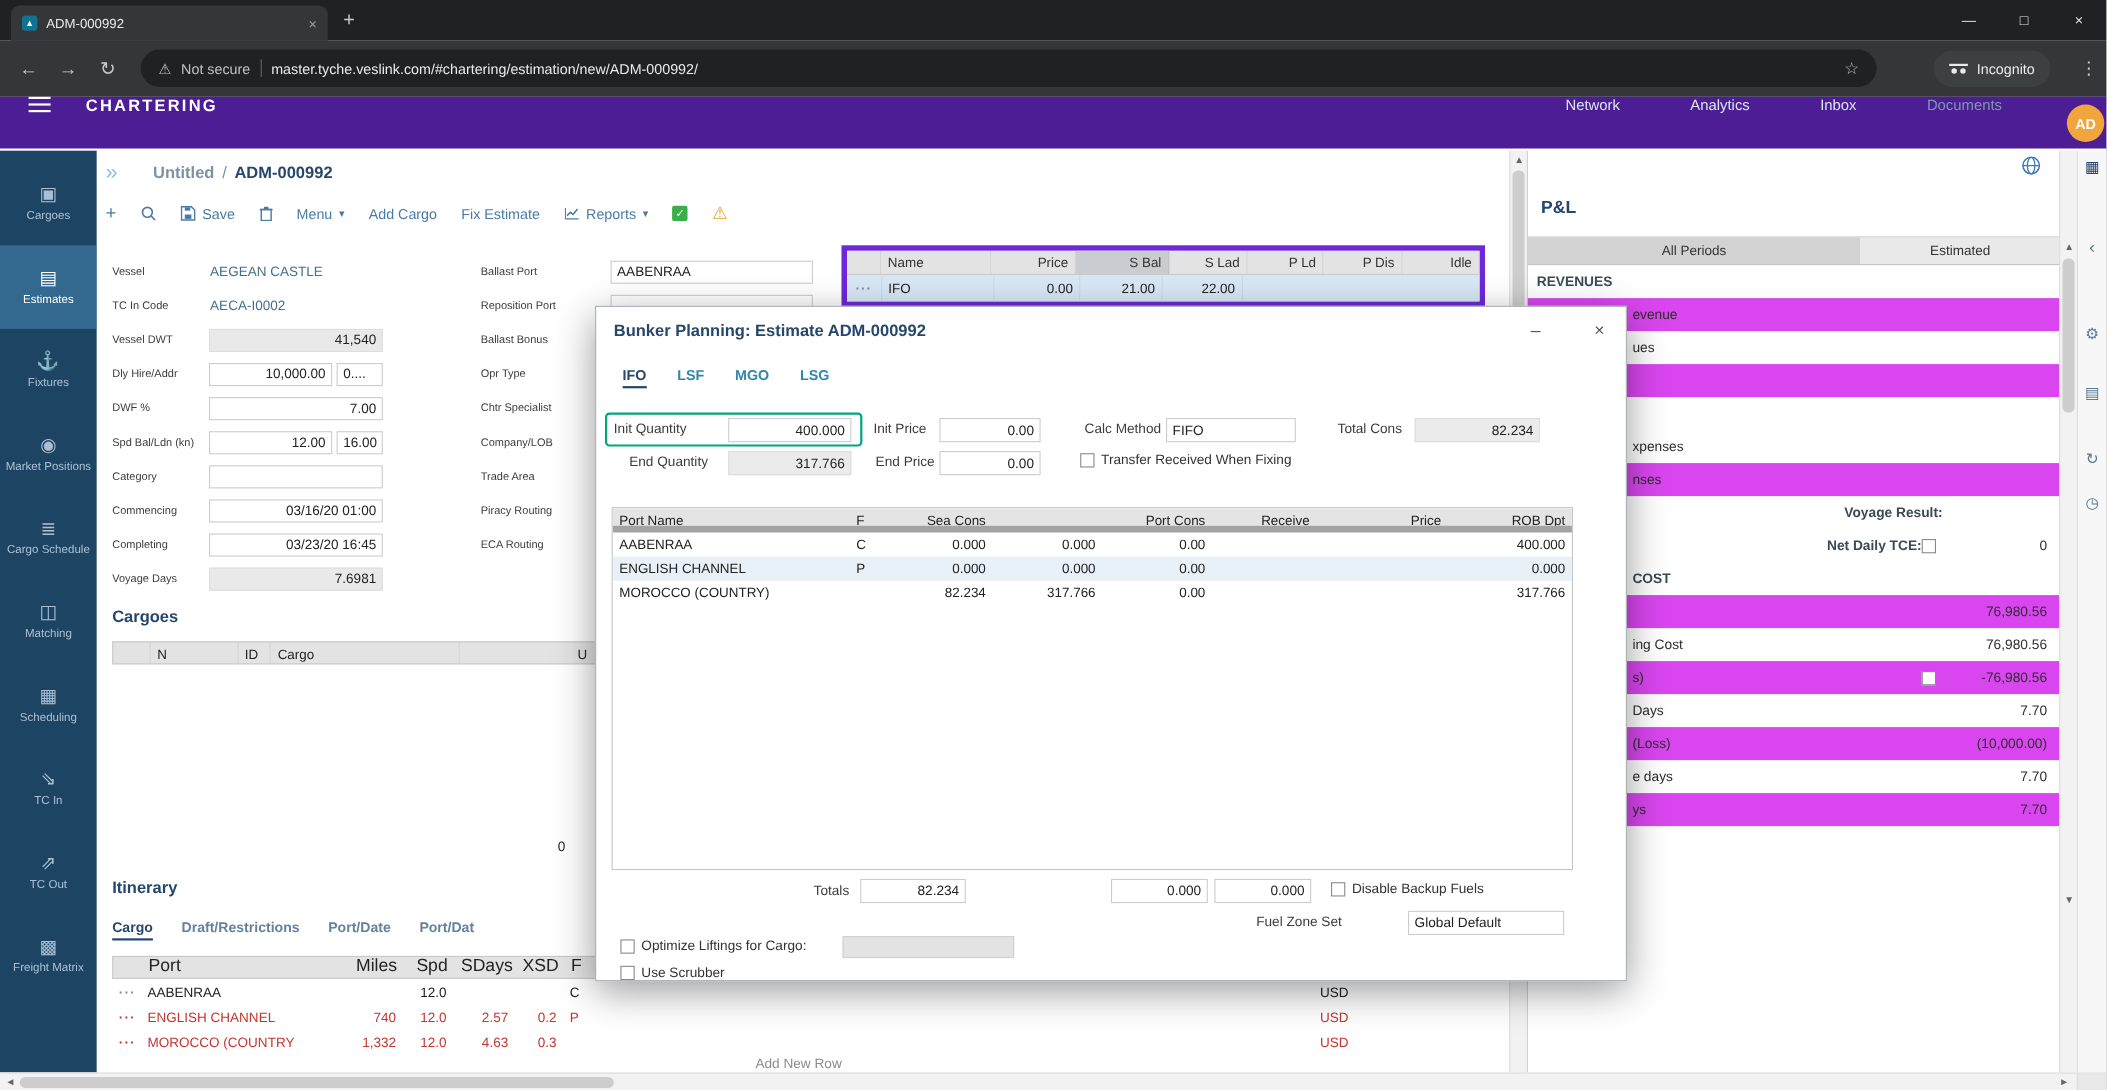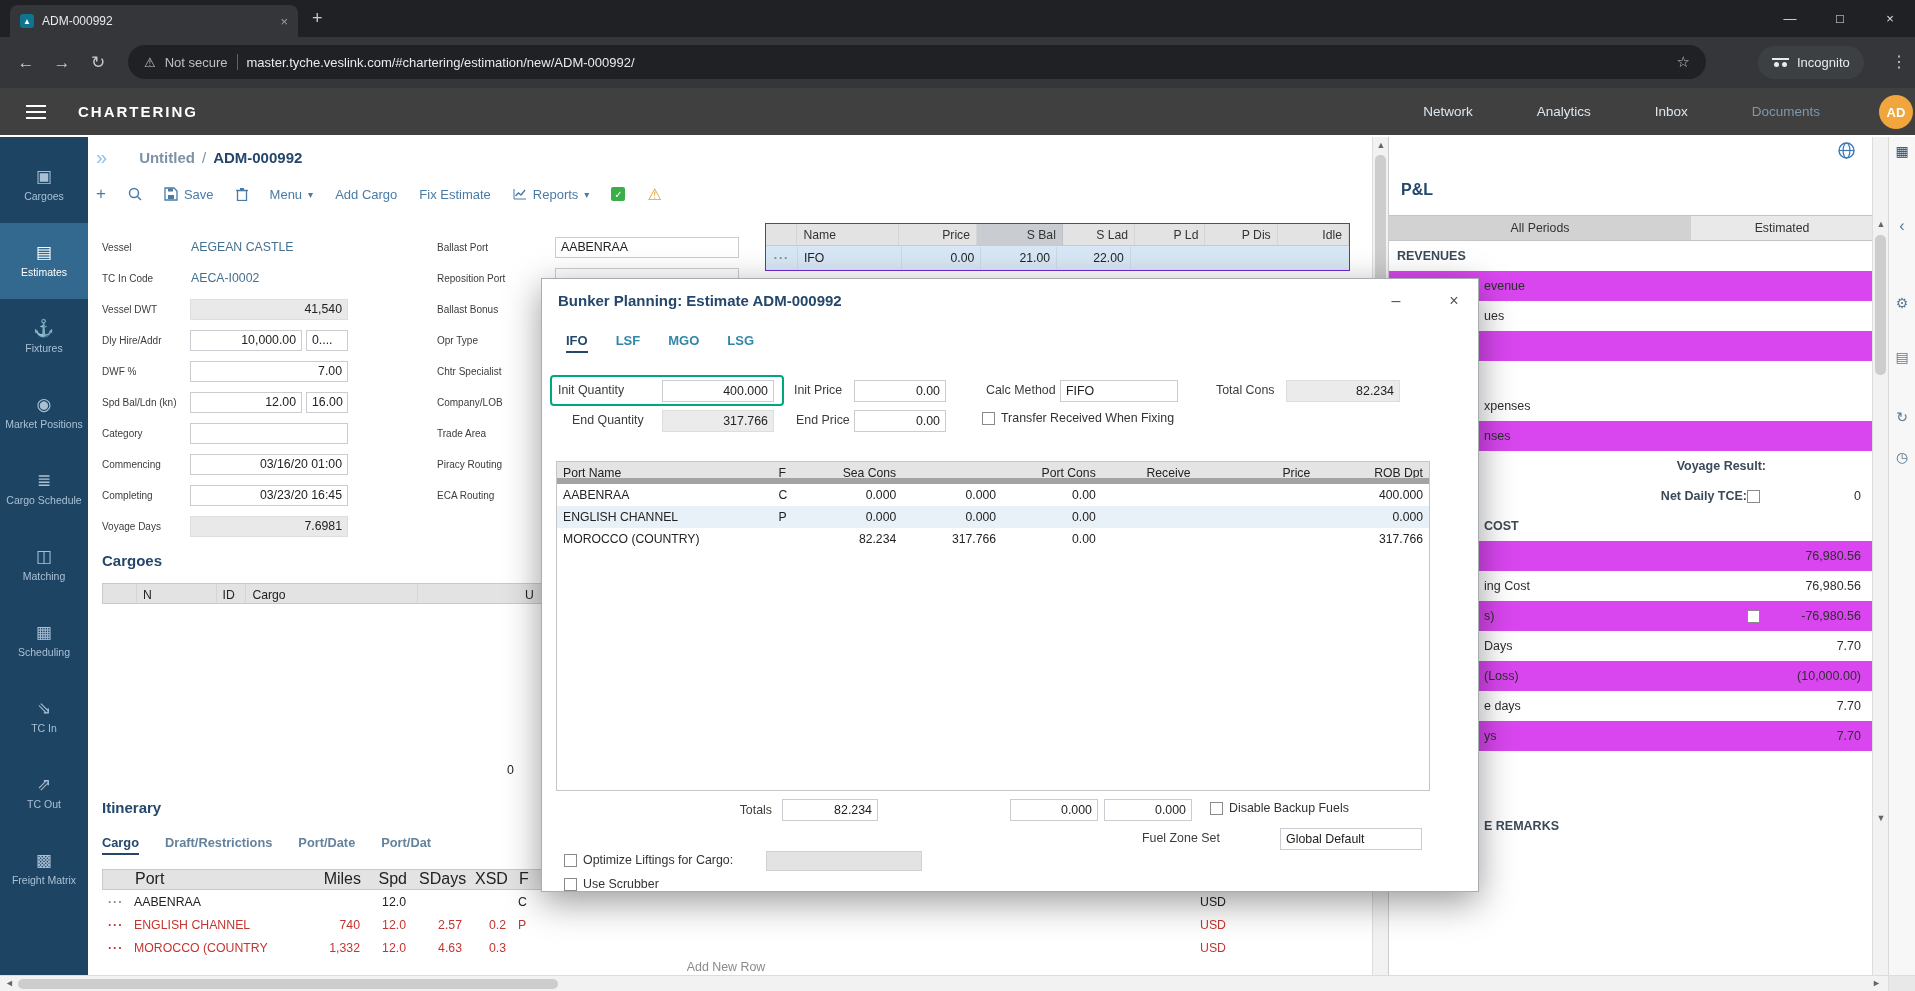--- a/index.html
+++ b/index.html
@@ -21,21 +21,21 @@
 .urlsep{width:1px;height:16px;background:#5f6368}
 .urltext{color:#e8eaed}
 .urlstar{margin-left:auto;font-size:15px;cursor:pointer}
 .incog{position:absolute;left:1758px;top:46px;height:33px;padding:0 14px;border-radius:17px;background:#3c4043;display:flex;align-items:center;gap:8px;color:#e8eaed;font-size:13px}
 .incog-ic{position:relative;width:17px;height:9px}
 .incog-ic::before{content:'';position:absolute;left:0;top:0;width:17px;height:2px;background:#e8eaed}
 .incog-ic::after{content:'';position:absolute;left:2px;top:4px;width:5px;height:5px;border-radius:50%;background:#e8eaed;box-shadow:8px 0 0 #e8eaed}
 .bmenu{position:absolute;right:8px;top:52px;color:#c7cacd;font-size:16px;cursor:pointer}
 
 
-.appheader{position:absolute;left:0;top:88px;width:1915px;height:47px;background:#404040;display:flex;align-items:center}
+.appheader{position:absolute;left:0;top:88px;width:1915px;height:47px;background:#4c1d95;display:flex;align-items:flex-start}
 .burger{width:20px;height:14px;margin-left:26px;display:flex;flex-direction:column;justify-content:space-between;cursor:pointer}
 .burger i{height:2px;background:#fff;display:block}
 .apptitle{margin-left:32px;color:#fff;font-size:15px;font-weight:bold;letter-spacing:2px}
 .appnav{position:absolute;right:95px;display:flex;gap:64px;font-size:13.5px;color:#dce6ee}
 .appnav span{cursor:pointer}
 .appnav .muted{color:#7f98ad}
 .avatar{position:absolute;right:2px;top:7px;width:34px;height:34px;border-radius:50%;background:#f0a63c;color:#fff;font-size:13px;font-weight:bold;display:flex;align-items:center;justify-content:center}
 
 
 .sidebar{position:absolute;left:0;top:137px;width:88px;height:838px;background:#1e4464;padding-top:10px}
@@ -64,21 +64,21 @@
 .form-row{display:flex;align-items:center;height:21px}
 .f-label{flex:0 0 88px;font-size:10px;color:#3c3c3c;white-space:nowrap}
 .form-mid .f-label{flex:0 0 118px}
 .f-box{display:flex;gap:4px;flex:1}
 .field{flex:1;height:21px;border:1px solid #c9ccd1;background:#fff;font-size:12.3px;line-height:19px;padding:0 5px;overflow:hidden;white-space:nowrap;cursor:text}
 .field.tr{text-align:right}
 .field.ro{background:#e9e9e9;border-color:#dedede;cursor:default}
 .field.plain{border-color:transparent;color:#44708f;padding-left:0}
 .field.fw2{flex:0 0 42px}
 
-.fuel-grid{position:absolute;left:677px;top:86px;width:585px;border:1px solid #6d28d9}
+.fuel-grid{position:absolute;left:677px;top:86px;width:585px;border:5px solid #6d28d9}
 .g-head{display:flex;height:22px;background:#e3e3e3;border-bottom:1px solid #c9c9c9}
 .g-row{display:flex;height:24px;align-items:center}
 .g-row.sel{background:#d8e7f5}
 .g-cell{font-size:12.2px;padding:0 6px;line-height:22px;overflow:hidden;white-space:nowrap;border-right:1px solid rgba(0,0,0,0.06)}
 .g-head .g-cell{color:#333}
 .g-cell.ar{text-align:right}
 .g-cell.ac{text-align:center}
 .g-cell.sorted{background:#c9cdd2}
 
 .sect-title{position:absolute;left:14px;font-size:15px;font-weight:bold;color:#24476b}
@@ -619,25 +619,20 @@
         <div class="pnl-row">
           <span class="pl"></span>
           <span class="sp"></span>
           <span class="pv"></span>
         </div>
         <div class="pnl-row">
           <span class="pl"></span>
           <span class="sp"></span>
           <span class="pv"></span>
         </div>
-        <div class="pnl-row bold frag">
-          <span class="pl">E REMARKS</span>
-          <span class="sp"></span>
-          <span class="pv"></span>
-        </div>
       </div>
   </div>
 
   <div class="vscroll vs-pnl">
     <span class="vs-arrow" style="top:82px">▲</span>
     <span class="vs-thumb" style="top:98px;height:140px"></span>
     <span class="vs-arrow" style="top:676px">▼</span>
   </div>
 
   <div class="rstrip">

